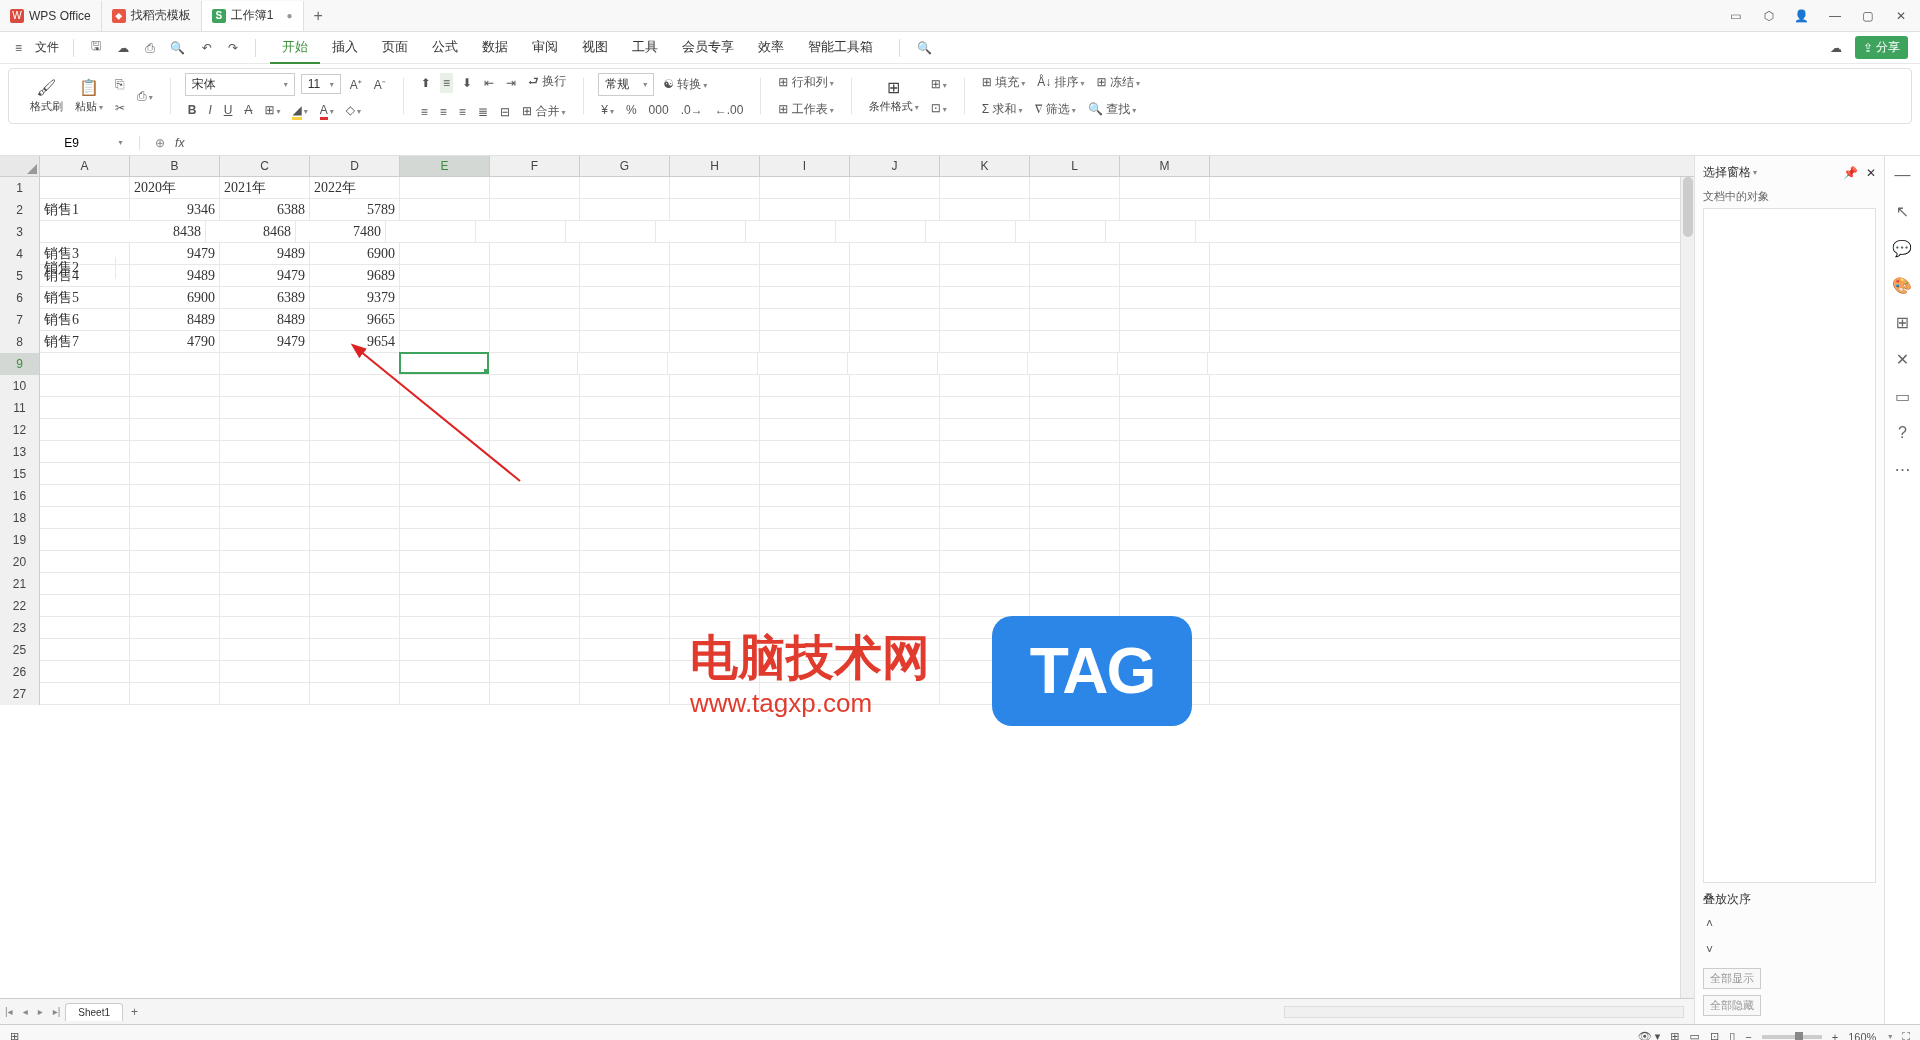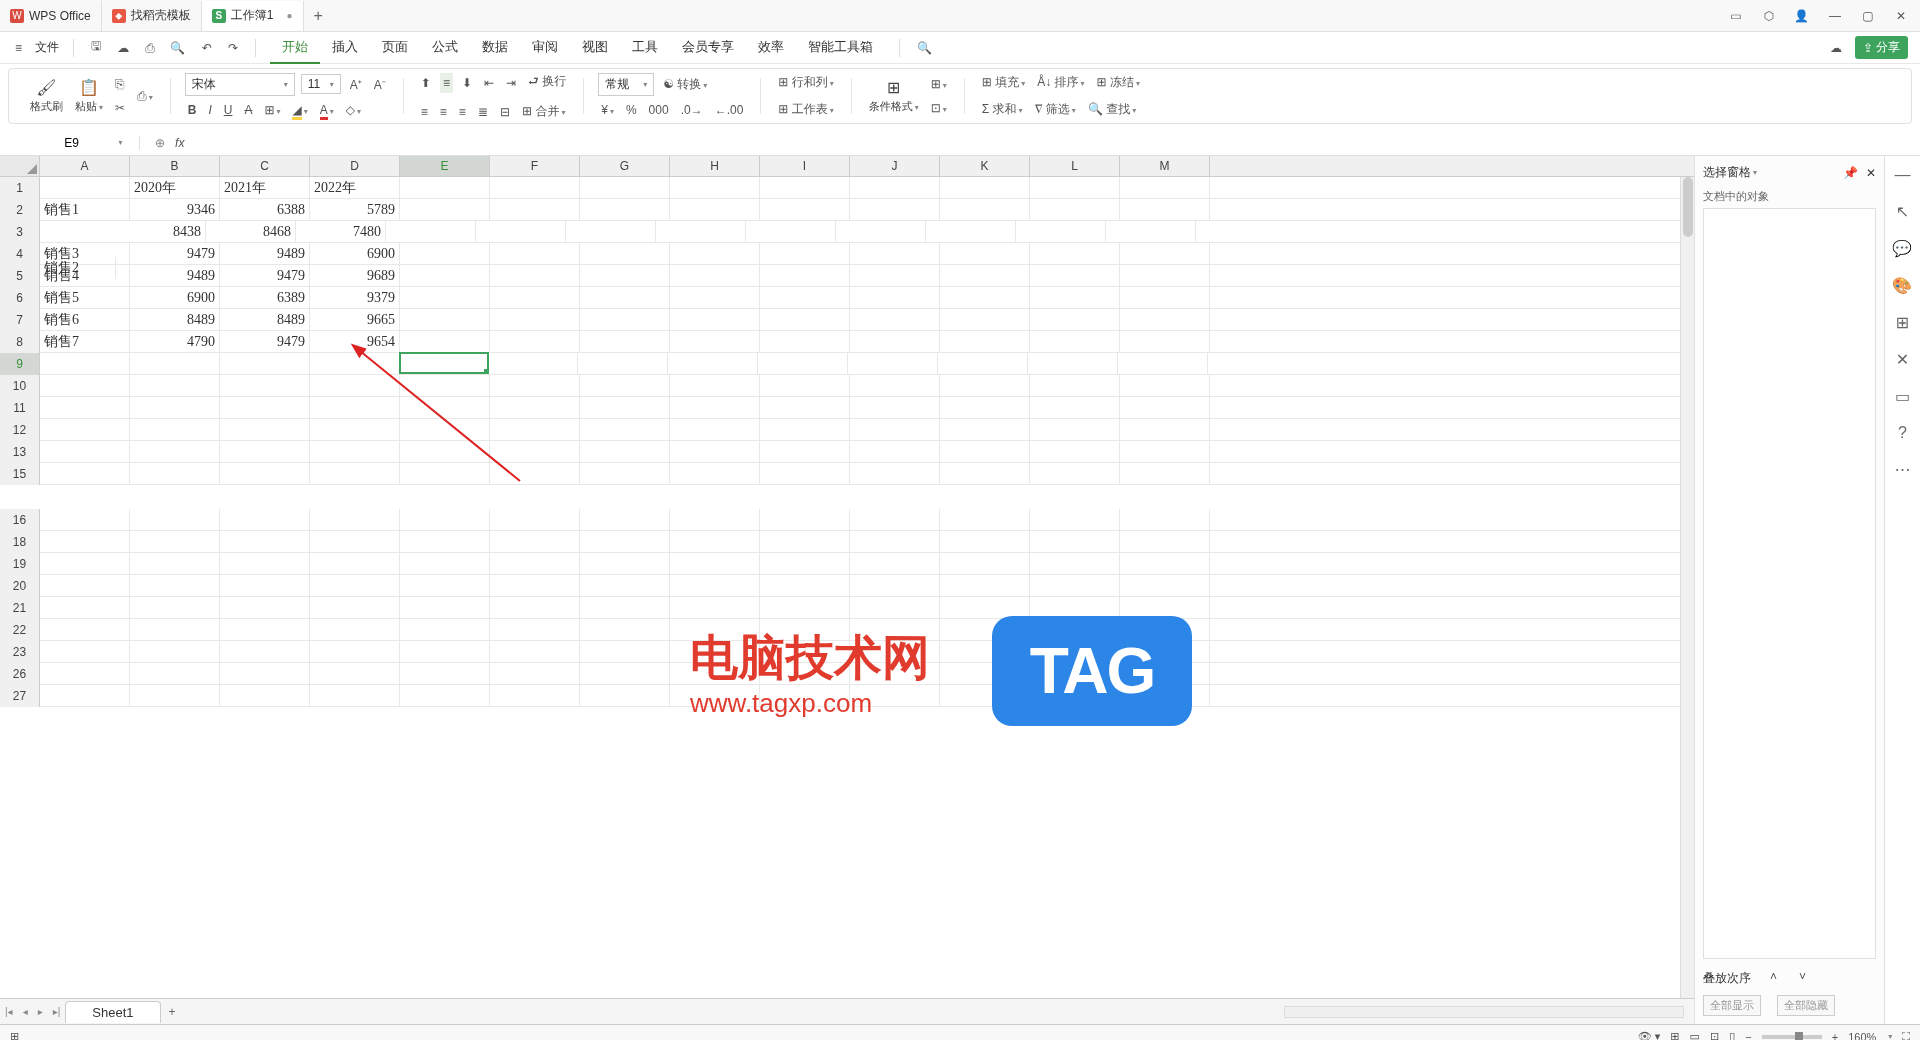--- a/index.html
+++ b/index.html
@@ -48,27 +48,27 @@
 .row-h { width: 40px; background: #f0f0f0; border-right: 1px solid #ccc; display: flex; align-items: center; justify-content: center; font-size: 12px; color: #444; cursor: pointer; }
 .cell { border-right: 1px solid #e8e8e8; padding: 2px 4px; font-size: 14px; font-family: "SimSun", serif; display: flex; align-items: center; overflow: hidden; }
 .cell.right { justify-content: flex-end; }
 .cell.selected { border: 2px solid #3da35d; margin: -1px; position: relative; z-index: 2; }
 .cell.selected::after { content: ''; position: absolute; right: -3px; bottom: -3px; width: 6px; height: 6px; background: #3da35d; }
 .row-h.sel { background: #d4d8d4; color: #3a8f3a; font-weight: 500; }
 .col-h.sel { background: #d4d8d4; color: #3a8f3a; }
 .side-panel { width: 190px; border-left: 1px solid #e0e0e0; padding: 8px; background: #fcfcfc; display: flex; flex-direction: column; }
 .side-title { display: flex; align-items: center; font-size: 12px; margin-bottom: 8px; }
 .side-content { flex: 1; border: 1px solid #e0e0e0; background: #fff; }
-.side-footer { padding-top: 8px; display: flex; align-items: flex-end; gap: 16px; font-size: 12px; }
+.side-footer { padding-top: 8px; display: flex; align-items: flex-start; gap: 6px; font-size: 12px; flex-direction: column; }
 .side-btn { border: 1px solid #ccc; padding: 2px 6px; background: #f8f8f8; cursor: pointer; font-size: 11px; color: #999; }
 .tool-strip { width: 36px; border-left: 1px solid #e0e0e0; display: flex; flex-direction: column; align-items: center; padding-top: 10px; gap: 18px; color: #666; }
 .tool-strip span { cursor: pointer; font-size: 16px; }
 .sheettabs { height: 26px; display: flex; align-items: center; border-top: 1px solid #ccc; background: #f5f5f5; }
 .nav-btn { padding: 0 5px; color: #888; cursor: pointer; font-size: 10px; }
-.sheet-tab { padding: 3px 26px; background: #fff; border: 1px solid #ccc; border-bottom: none; font-size: 13px; cursor: pointer; border-radius: 4px 4px 0 0; }
+.sheet-tab { padding: 3px 12px; background: #fff; border: 1px solid #ccc; border-bottom: none; font-size: 10px; cursor: pointer; border-radius: 4px 4px 0 0; }
 .addsheet { padding: 0 8px; cursor: pointer; color: #666; }
 .statusbar { height: 24px; display: flex; align-items: center; border-top: 1px solid #ccc; background: #f8f8f8; padding: 0 10px; font-size: 11px; color: #555; }
 .status-right { margin-left: auto; display: flex; align-items: center; gap: 10px; }
 .watermark1 { position: absolute; top: 470px; left: 690px; font-size: 48px; font-weight: bold; color: #e13b2e; z-index: 10; pointer-events: none; font-family: "SimHei", sans-serif; }
 .watermark2 { position: absolute; top: 532px; left: 690px; font-size: 26px; color: #e13b2e; z-index: 10; pointer-events: none; }
 .watermark3 { position: absolute; top: 460px; left: 992px; width: 200px; height: 110px; background: #2b86e8; border-radius: 20px; display: flex; align-items: center; justify-content: center; color: #fff; font-size: 64px; font-weight: bold; z-index: 10; pointer-events: none; letter-spacing: -2px; }
 .arrow-svg { position: absolute; top: 185px; left: 340px; z-index: 5; pointer-events: none; }
 .vscroll { width: 14px; background: #f0f0f0; border-left: 1px solid #ddd; position: relative; }
 .vthumb { position: absolute; top: 0; left: 2px; width: 10px; height: 60px; background: #ccc; border-radius: 5px; }
 </style>
@@ -505,21 +505,21 @@
             <div class="cell" style="width: 90px; height: 22px;"></div>
             <div class="cell" style="width: 90px; height: 22px;"></div>
             <div class="cell" style="width: 90px; height: 22px;"></div>
             <div class="cell" style="width: 90px; height: 22px;"></div>
             <div class="cell" style="width: 90px; height: 22px;"></div>
             <div class="cell" style="width: 90px; height: 22px;"></div>
             <div class="cell" style="width: 90px; height: 22px;"></div>
             <div class="cell" style="width: 90px; height: 22px;"></div>
             <div class="cell" style="width: 90px; height: 22px;"></div>
           </div>
-          <div class="grid-row" style="height: 22px; margin-top: 24px;">
+          <div class="grid-row" style="height: 22px;">
             <div class="row-h" style="height: 22px;">16</div>
             <div class="cell" style="width: 90px; height: 22px;"></div>
             <div class="cell" style="width: 90px; height: 22px;"></div>
             <div class="cell" style="width: 90px; height: 22px;"></div>
             <div class="cell" style="width: 90px; height: 22px;"></div>
             <div class="cell" style="width: 90px; height: 22px;"></div>
             <div class="cell" style="width: 90px; height: 22px;"></div>
             <div class="cell" style="width: 90px; height: 22px;"></div>
             <div class="cell" style="width: 90px; height: 22px;"></div>
             <div class="cell" style="width: 90px; height: 22px;"></div>
@@ -603,20 +603,36 @@
             <div class="cell" style="width: 90px; height: 22px;"></div>
             <div class="cell" style="width: 90px; height: 22px;"></div>
             <div class="cell" style="width: 90px; height: 22px;"></div>
             <div class="cell" style="width: 90px; height: 22px;"></div>
             <div class="cell" style="width: 90px; height: 22px;"></div>
             <div class="cell" style="width: 90px; height: 22px;"></div>
             <div class="cell" style="width: 90px; height: 22px;"></div>
           </div>
           <div class="grid-row" style="height: 22px;">
             <div class="row-h" style="height: 22px;">23</div>
+            <div class="cell" style="width: 90px; height: 22px;"></div>
+            <div class="cell" style="width: 90px; height: 22px;"></div>
+            <div class="cell" style="width: 90px; height: 22px;"></div>
+            <div class="cell" style="width: 90px; height: 22px;"></div>
+            <div class="cell" style="width: 90px; height: 22px;"></div>
+            <div class="cell" style="width: 90px; height: 22px;"></div>
+            <div class="cell" style="width: 90px; height: 22px;"></div>
+            <div class="cell" style="width: 90px; height: 22px;"></div>
+            <div class="cell" style="width: 90px; height: 22px;"></div>
+            <div class="cell" style="width: 90px; height: 22px;"></div>
+            <div class="cell" style="width: 90px; height: 22px;"></div>
+            <div class="cell" style="width: 90px; height: 22px;"></div>
+            <div class="cell" style="width: 90px; height: 22px;"></div>
+          </div>
+          <div class="grid-row" style="height: 22px;">
+            <div class="row-h" style="height: 22px;">25</div>
             <div class="cell" style="width: 90px; height: 22px;"></div>
             <div class="cell" style="width: 90px; height: 22px;"></div>
             <div class="cell" style="width: 90px; height: 22px;"></div>
             <div class="cell" style="width: 90px; height: 22px;"></div>
             <div class="cell" style="width: 90px; height: 22px;"></div>
             <div class="cell" style="width: 90px; height: 22px;"></div>
             <div class="cell" style="width: 90px; height: 22px;"></div>
             <div class="cell" style="width: 90px; height: 22px;"></div>
             <div class="cell" style="width: 90px; height: 22px;"></div>
             <div class="cell" style="width: 90px; height: 22px;"></div>

